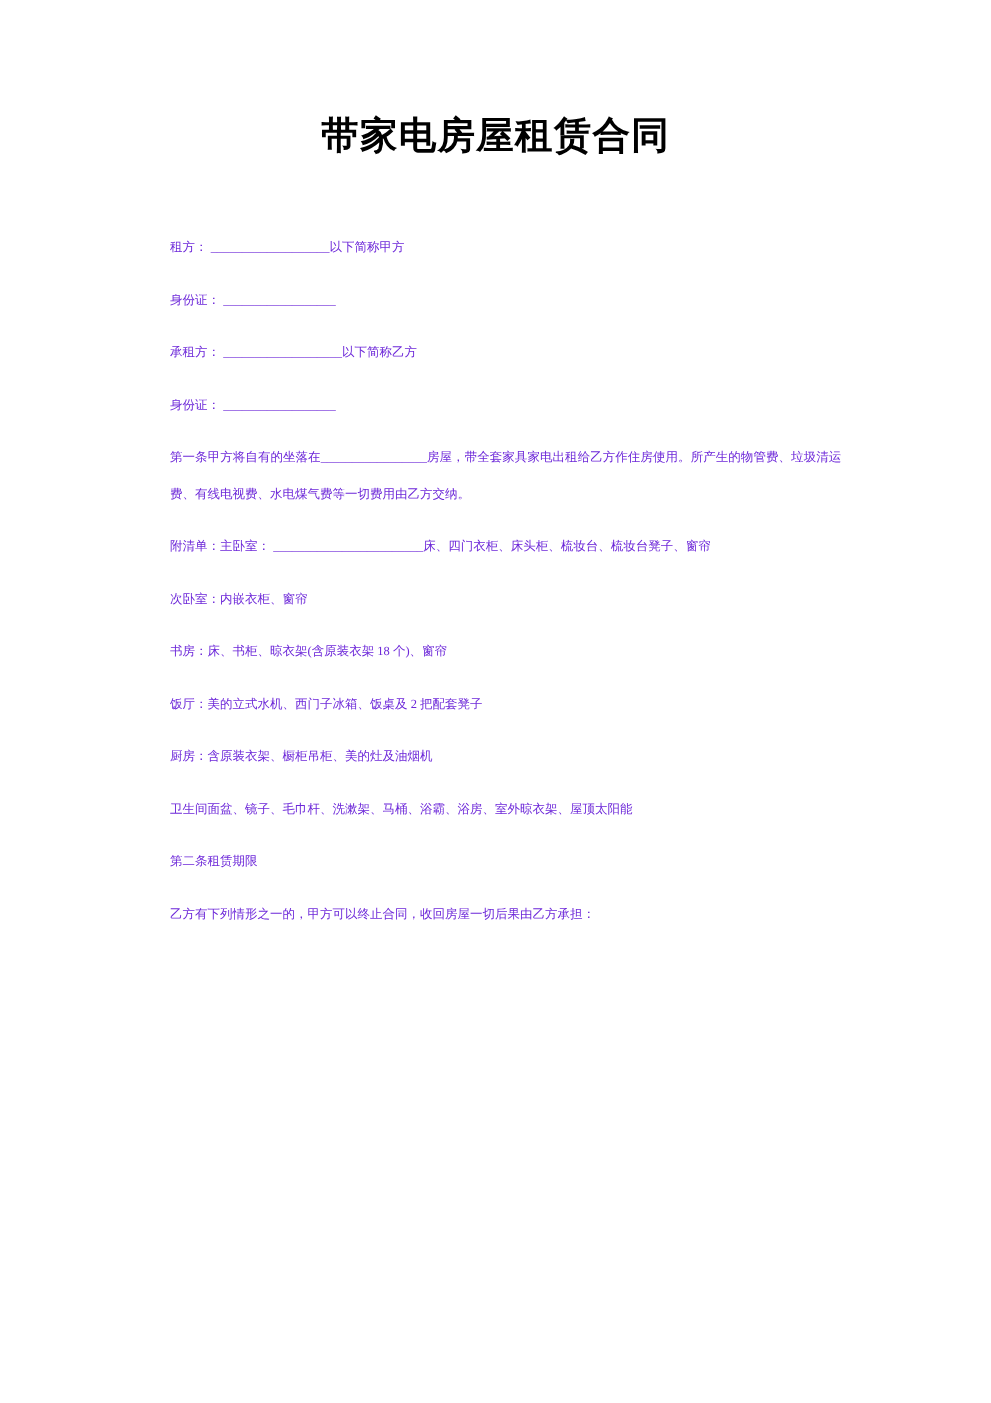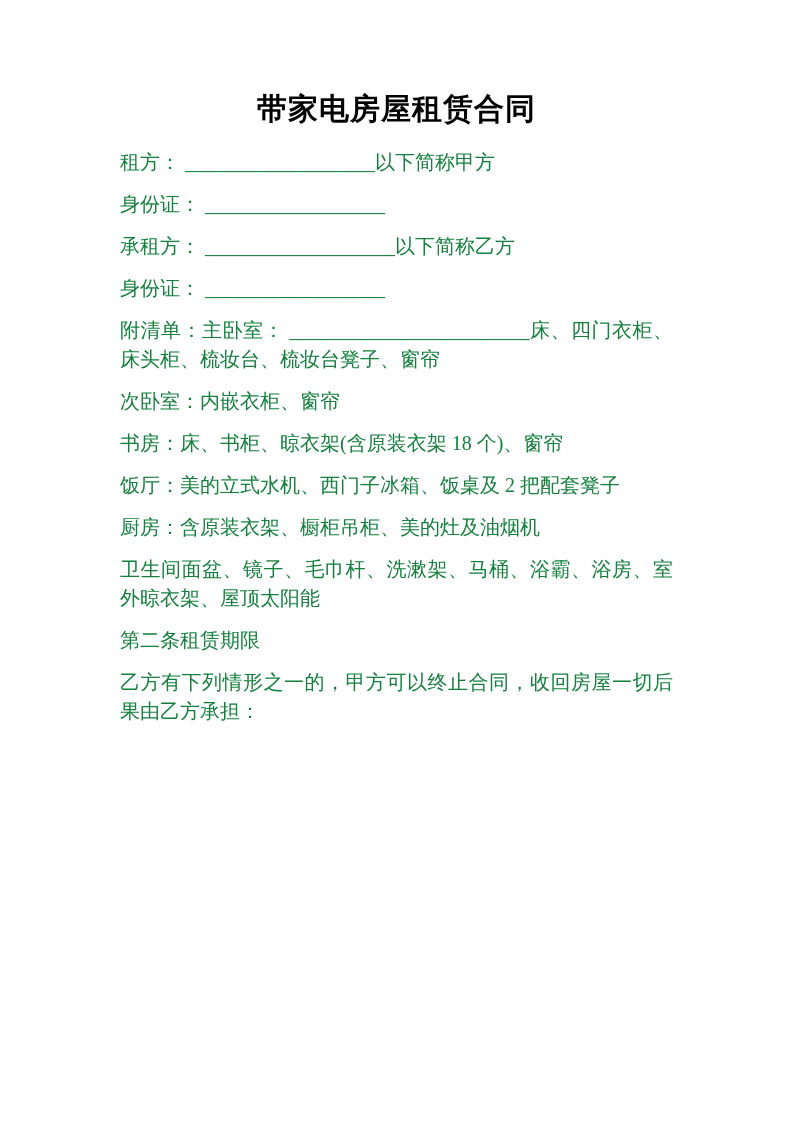--- a/index.html
+++ b/index.html
@@ -11,47 +11,48 @@
   .page {
     position: relative;
     width: 793px;
     height: 1122px;
     background: #ffffff;
     padding: 88px 120px 0 120px;
     font-family: "Liberation Serif", "DejaVu Serif", serif;
     overflow: hidden;
   }
   .doc-title {
-    margin: 0 0 18px 0;
+    margin: 0 0 54px 0;
     font-size: 30px;
     line-height: 42px;
     font-weight: 700;
     text-align: center;
     color: #000000;
     letter-spacing: 1px;
   }
   .para {
-    margin: 0 0 13px 0;
-    font-size: 20px;
+    margin: 0 0 13px 16px;
+    font-size: 10px;
     line-height: 29px;
-    color: #15803d;
+    color: #6d28d9;
     text-align: justify;
     word-break: break-all;
   }
 </style>
 </head>
 <body>
 
 <div class="page">
   <h1 class="doc-title">带家电房屋租赁合同</h1>
 
   <p class="para">租方： ___________________以下简称甲方</p>
   <p class="para">身份证： __________________</p>
   <p class="para">承租方： ___________________以下简称乙方</p>
   <p class="para">身份证： __________________</p>
+  <p class="para">第一条甲方将自有的坐落在_________________房屋，带全套家具家电出租给乙方作住房使用。所产生的物管费、垃圾清运费、有线电视费、水电煤气费等一切费用由乙方交纳。</p>
   <p class="para">附清单：主卧室： ________________________床、四门衣柜、床头柜、梳妆台、梳妆台凳子、窗帘</p>
   <p class="para">次卧室：内嵌衣柜、窗帘</p>
   <p class="para">书房：床、书柜、晾衣架(含原装衣架 18 个)、窗帘</p>
   <p class="para">饭厅：美的立式水机、西门子冰箱、饭桌及 2 把配套凳子</p>
   <p class="para">厨房：含原装衣架、橱柜吊柜、美的灶及油烟机</p>
   <p class="para">卫生间面盆、镜子、毛巾杆、洗漱架、马桶、浴霸、浴房、室外晾衣架、屋顶太阳能</p>
   <p class="para">第二条租赁期限</p>
   <p class="para">乙方有下列情形之一的，甲方可以终止合同，收回房屋一切后果由乙方承担：</p>
 </div>
 

